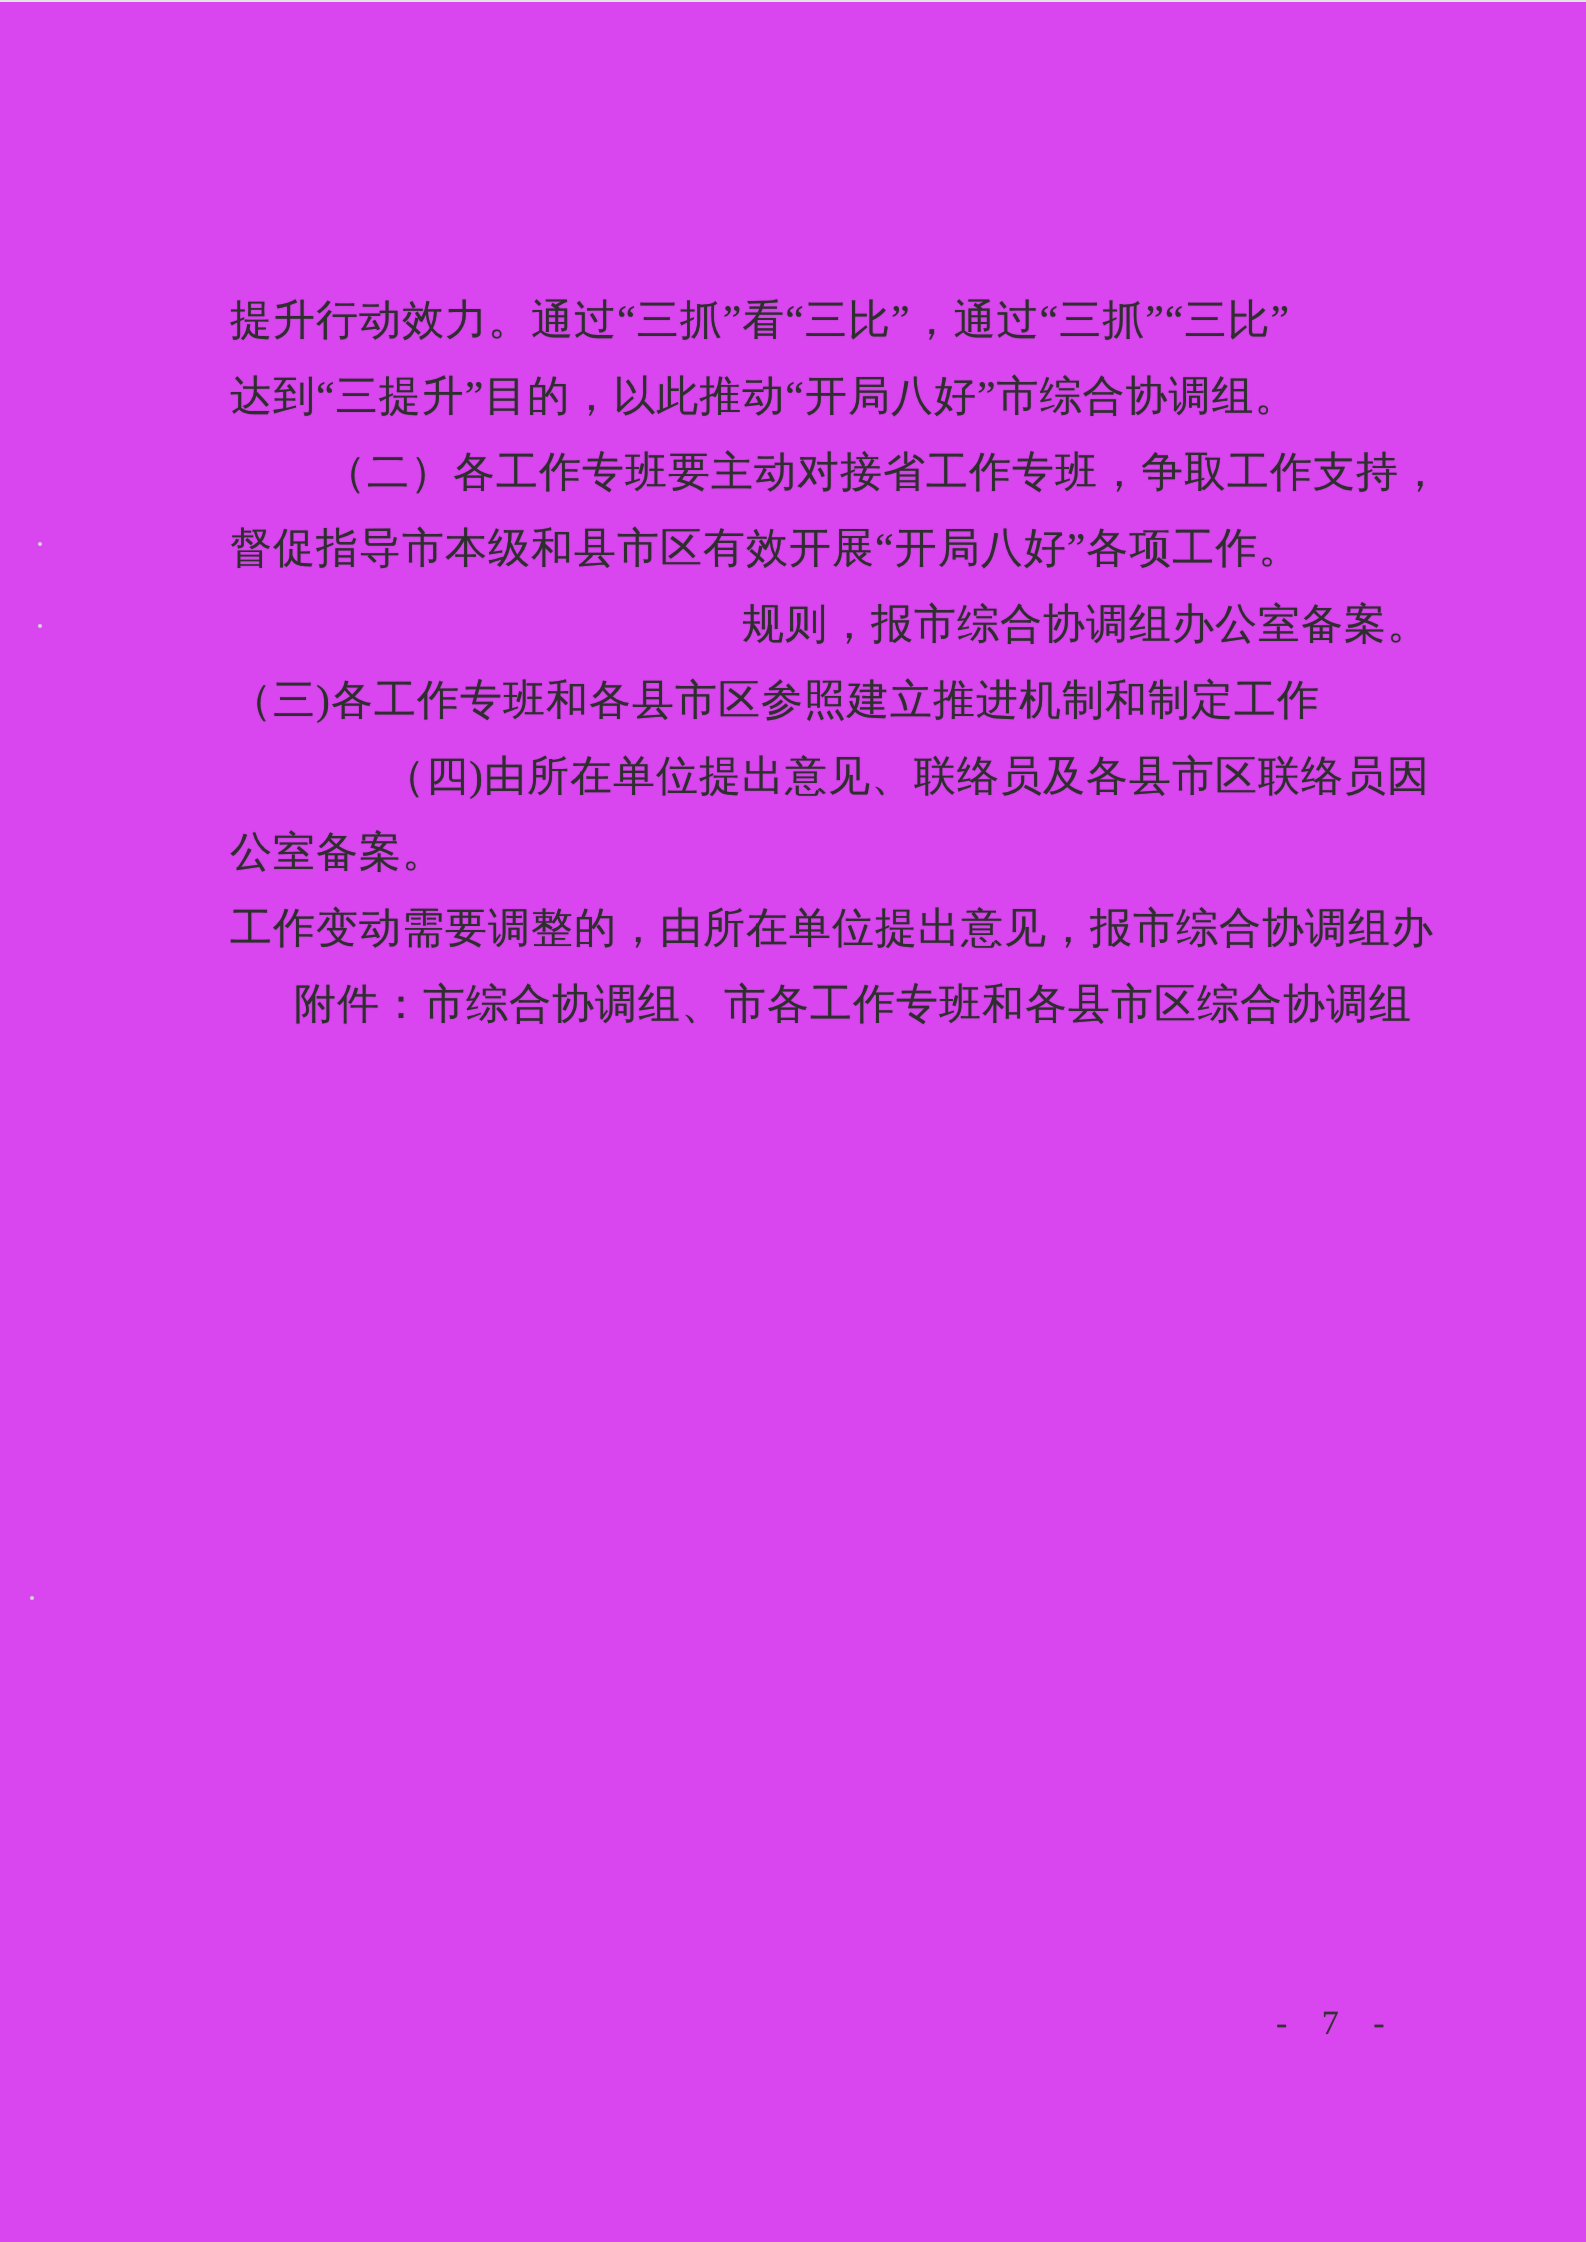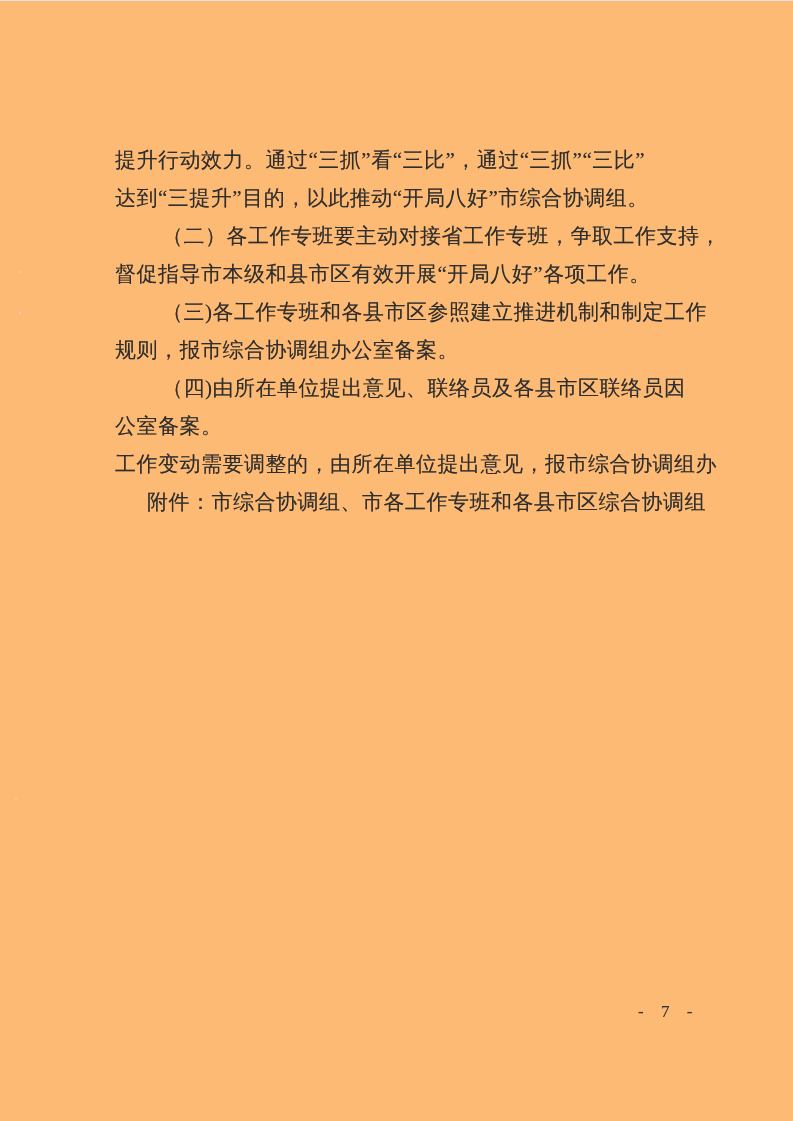--- a/index.html
+++ b/index.html
@@ -4,21 +4,21 @@
 <style>
   html, body {
     margin: 0;
     padding: 0;
     background: #ffffff;
   }
   .page {
     position: relative;
     width: 793px;
     height: 1121px;
-    background: #fdba74;
+    background: #d946ef;
     overflow: hidden;
     font-family: "Liberation Serif", "DejaVu Serif", serif;
     color: #2e2e2e;
   }
   .scan-edge {
     position: absolute;
     top: 0; left: 0;
     width: 100%;
     height: 1px;
     background: #e3e3e3;
@@ -32,20 +32,21 @@
     line-height: 38px;
     letter-spacing: 0.5px;
     text-shadow: 0 0 0.6px rgba(40,40,40,0.45);
   }
   .line {
     white-space: nowrap;
     height: 38px;
   }
   .para.indent .line:first-child {
     padding-left: 47px;
+    text-align: right;
   }
   .attachment {
   }
   .attachment .line:first-child {
     padding-left: 32px;
   }
   .attachment .line:not(:first-child) {
     padding-left: 85px;
   }
   .page-number {
@@ -81,22 +82,22 @@
   <div class="content" style="color: rgb(46, 46, 46);">
       <div class="para">
         <div class="line">提升行动效力。通过“三抓”看“三比”，通过“三抓”“三比”</div>
         <div class="line">达到“三提升”目的，以此推动“开局八好”市综合协调组。</div>
       </div>
       <div class="para indent">
         <div class="line">（二）各工作专班要主动对接省工作专班，争取工作支持，</div>
         <div class="line">督促指导市本级和县市区有效开展“开局八好”各项工作。</div>
       </div>
       <div class="para indent">
+        <div class="line">规则，报市综合协调组办公室备案。</div>
         <div class="line">（三)各工作专班和各县市区参照建立推进机制和制定工作</div>
-        <div class="line">规则，报市综合协调组办公室备案。</div>
       </div>
       <div class="para indent">
         <div class="line">（四)由所在单位提出意见、联络员及各县市区联络员因</div>
         <div class="line">公室备案。</div>
         <div class="line">工作变动需要调整的，由所在单位提出意见，报市综合协调组办</div>
       </div>
       <div class="attachment">
         <div class="line">附件：市综合协调组、市各工作专班和各县市区综合协调组</div>
       </div>
     </div>

